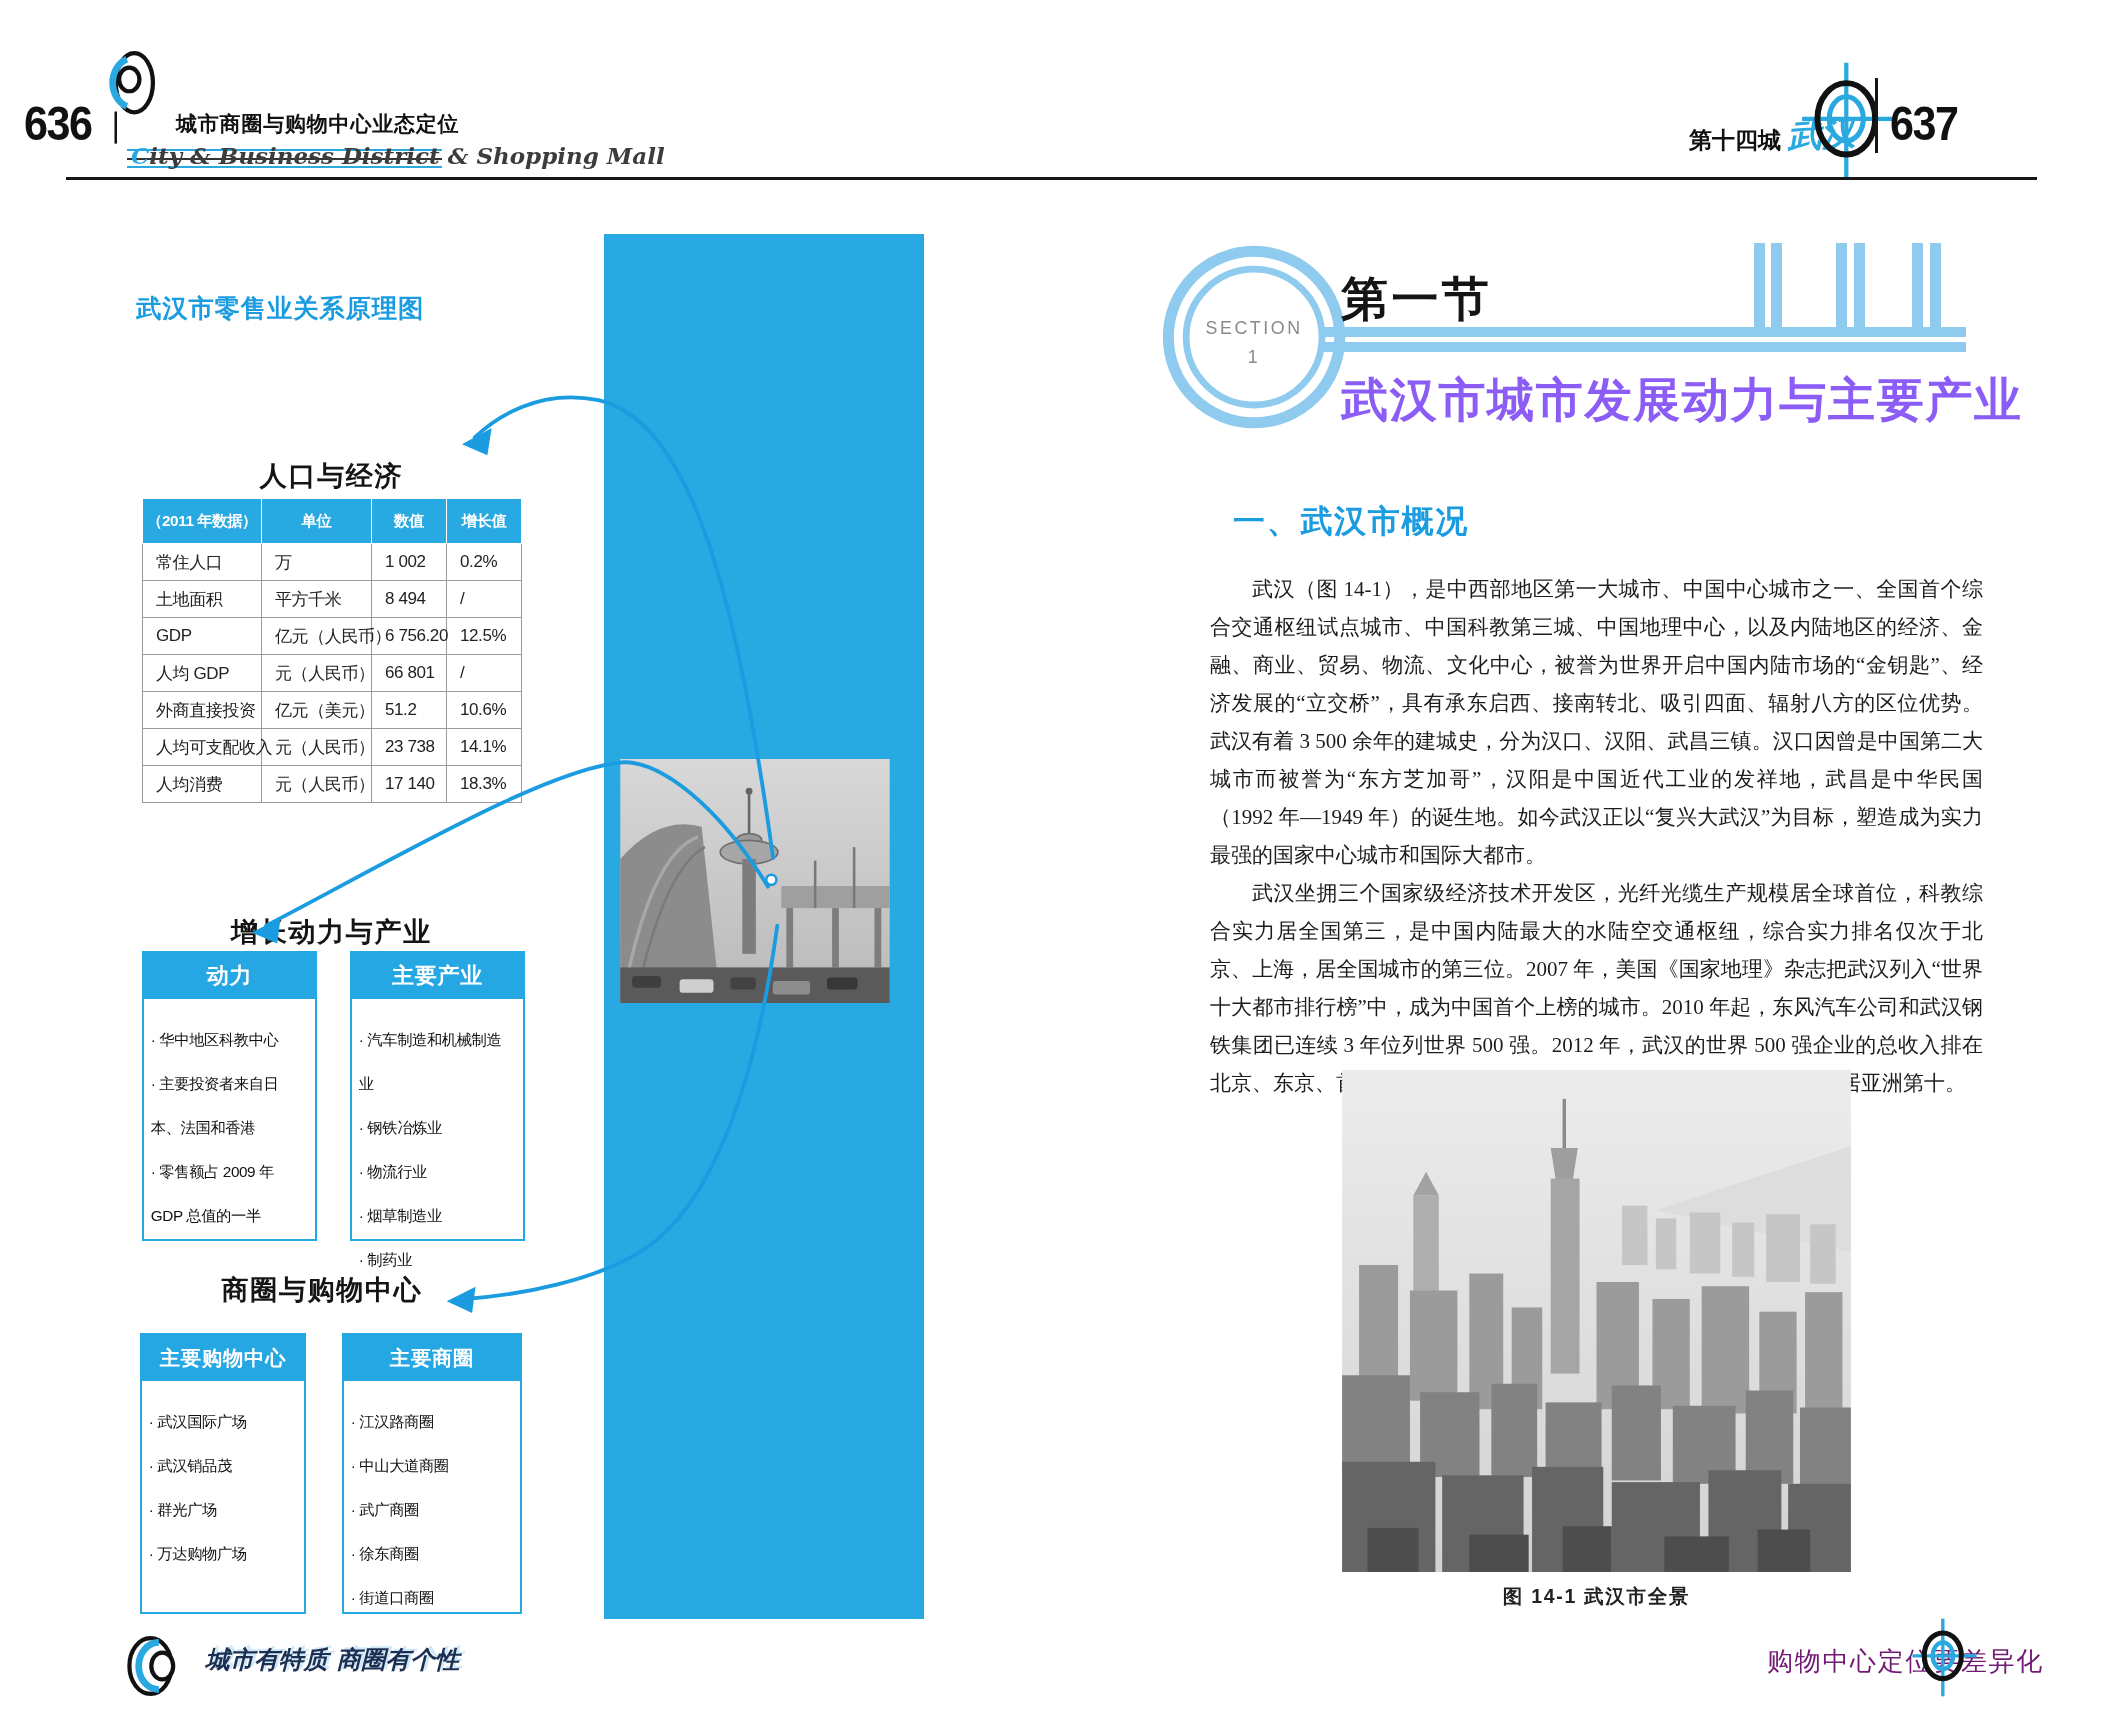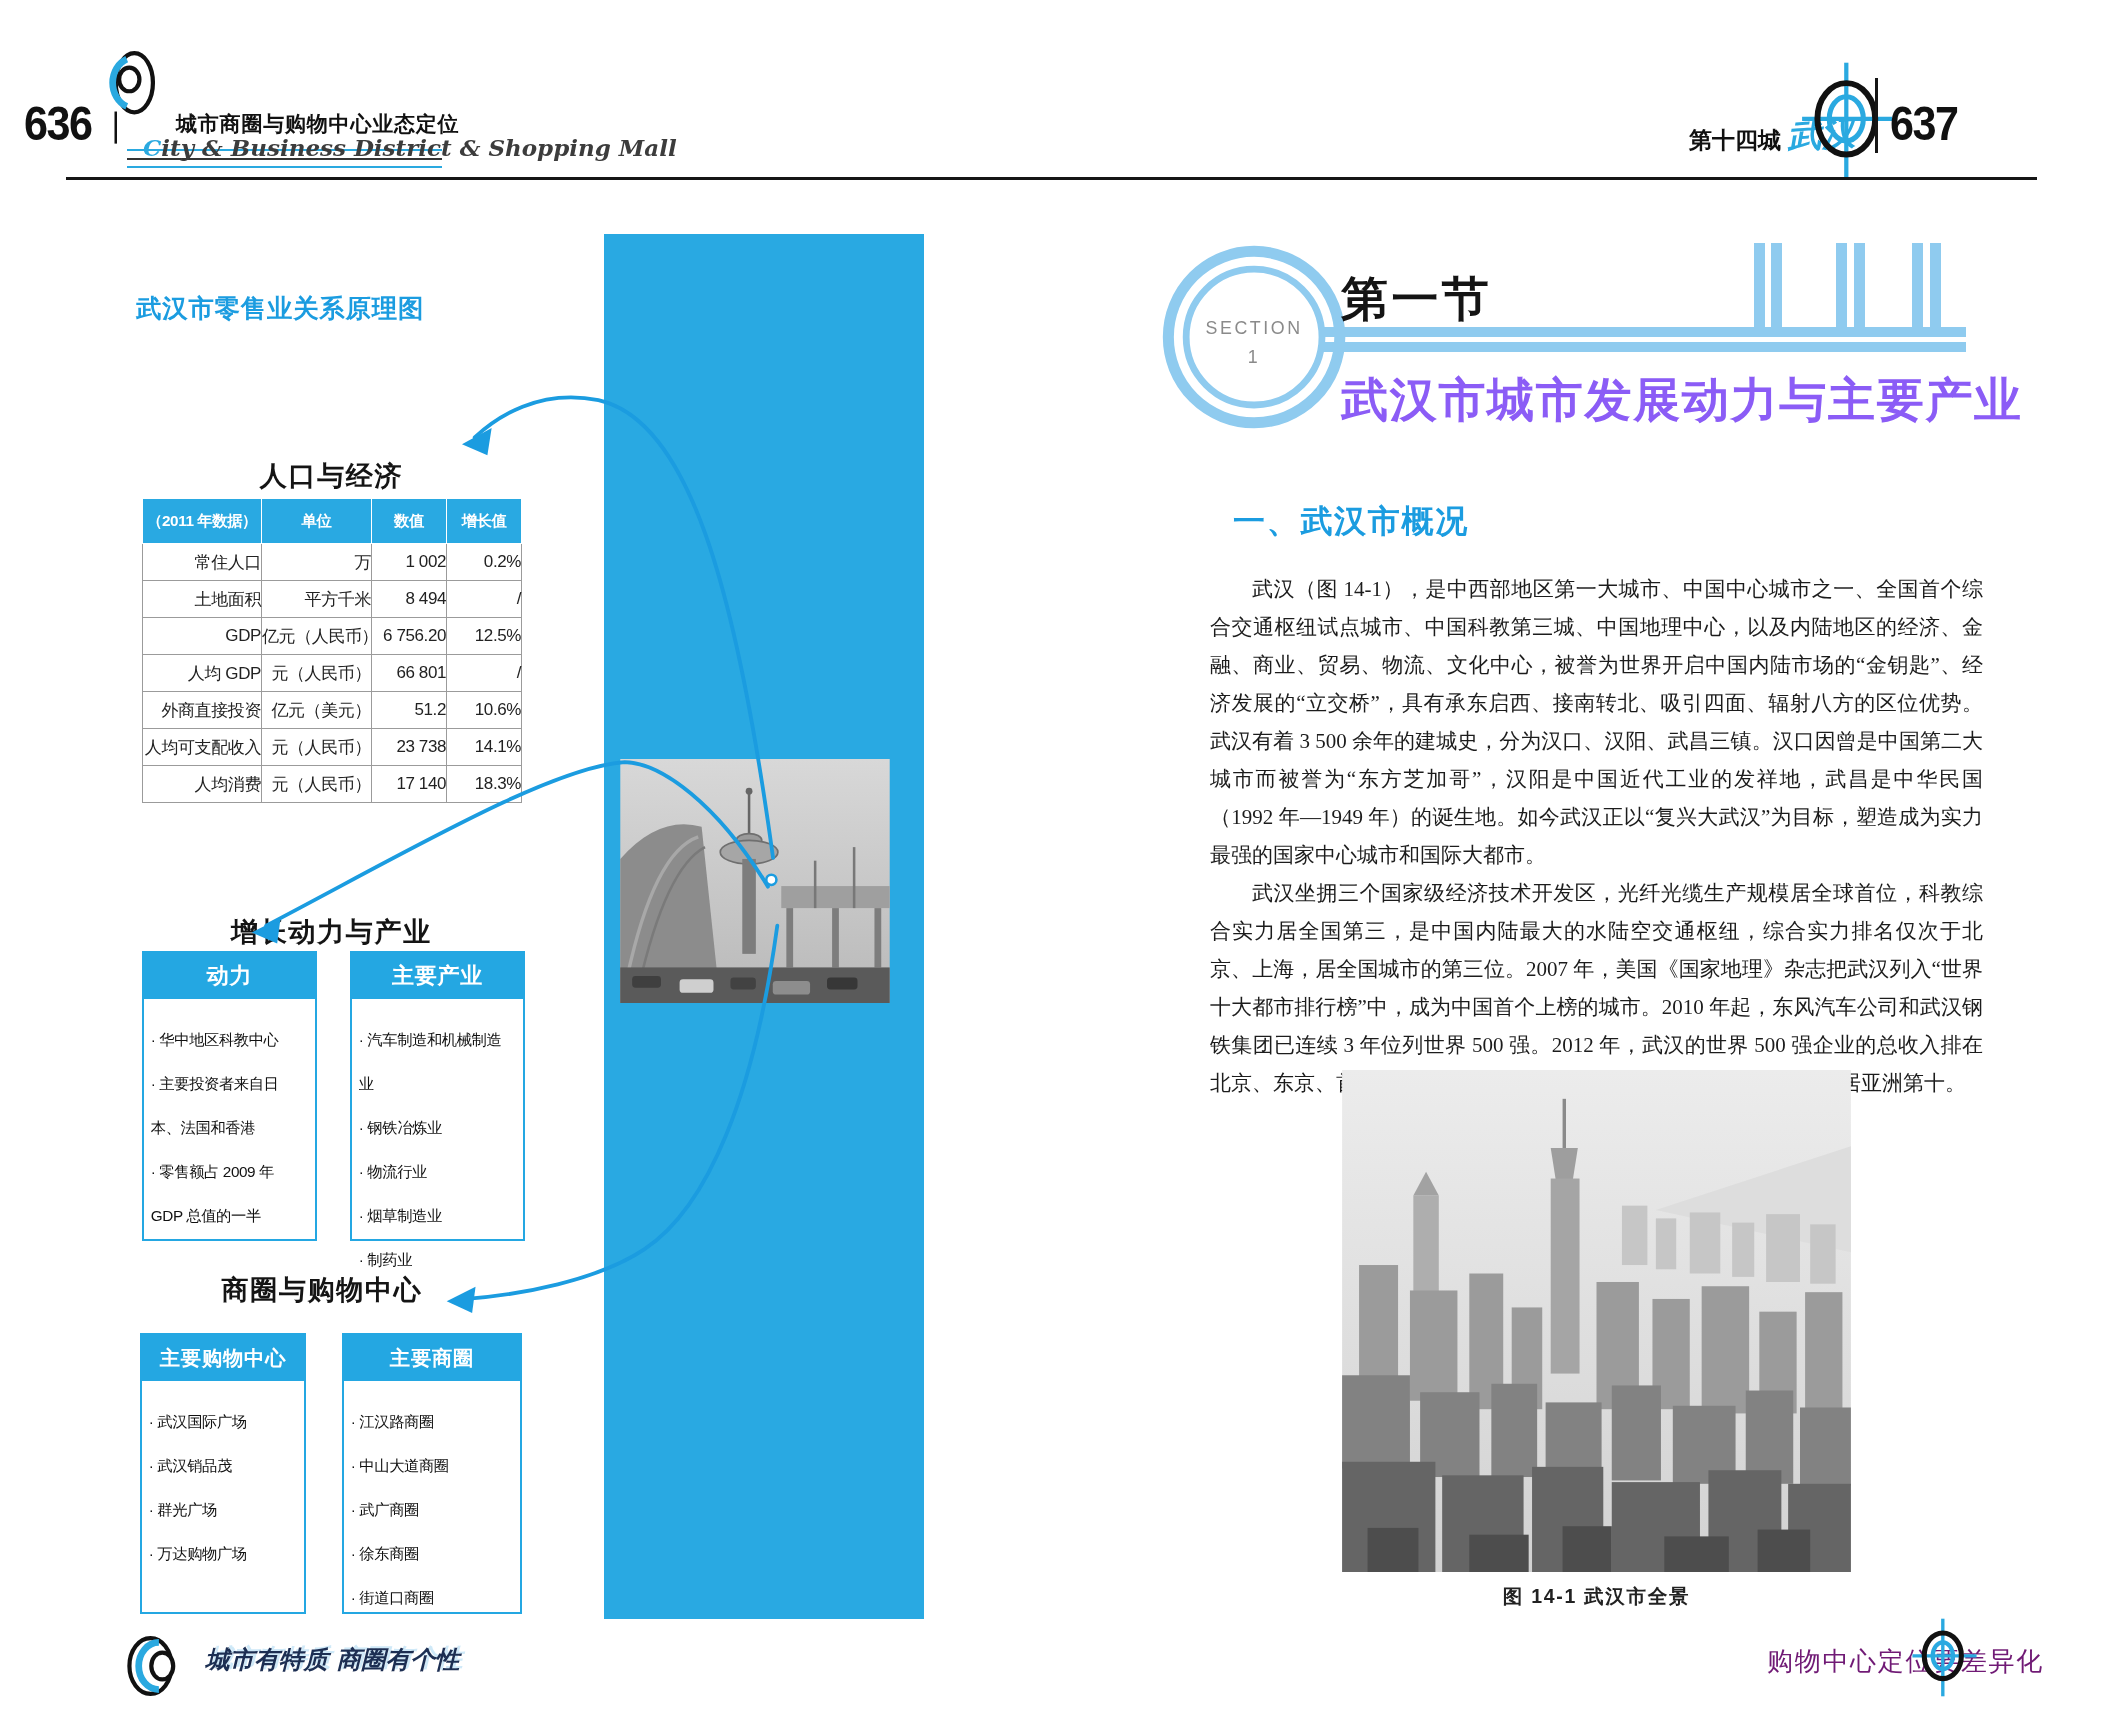--- a/index.html
+++ b/index.html
@@ -19,22 +19,22 @@
   .chapter-city{font-size:34px;font-weight:bold;font-style:italic;color:#2AA9E0;transform:rotate(-4deg);}
   .top-rule{height:2.5px;background:#161616;}
   .vdivider{width:2.5px;background:#161616;}
 
   
   .diagram-title{font-size:25.4px;font-weight:bold;color:#1B9CE0;letter-spacing:0.8px;}
   .diagram-heading{font-size:27px;font-weight:bold;color:#141414;text-align:center;letter-spacing:1.7px;}
   table.dtable{border-collapse:collapse;width:379px;table-layout:fixed;background:#fff;border:1.7px solid #9b9b9b;}
   table.dtable th{background:#29A9E2;color:#fff;font-weight:bold;font-size:15.3px;height:44px;
                   border:1.7px solid #ffffff;text-align:center;padding:0;letter-spacing:-0.4px;white-space:nowrap;}
-  table.dtable td{border:1.7px solid #9b9b9b;font-size:17px;color:#222;height:36px;text-align:right;
-                  padding:0 0;letter-spacing:-0.4px;white-space:nowrap;}
+  table.dtable td{border:1.7px solid #9b9b9b;font-size:17px;color:#222;height:36px;text-align:left;
+                  padding:0 13px;letter-spacing:-0.4px;white-space:nowrap;}
   .dbox{border:2.5px solid #24A7E2;background:#fff;box-sizing:border-box;}
   .dbox-head{background:#24A7E2;color:#fff;text-align:center;font-weight:bold;font-size:22px;
              height:46px;line-height:46px;letter-spacing:0.8px;}
   .dbox-body{padding:18.6px 6.8px 0 6.8px;font-size:15.3px;line-height:44px;color:#111;letter-spacing:-0.4px;}
   .dbox-body .li::before{content:"· ";}
 
   
   .blue-col{background:#29A9E2;}
 
   
@@ -63,21 +63,21 @@
   <ellipse cx="31" cy="40" rx="22" ry="35" fill="none" stroke="#111" stroke-width="5"></ellipse>
   <path d="M 22 12 A 26 30 0 0 0 22 68" fill="none" stroke="#2AA9E0" stroke-width="8"></path>
   <ellipse cx="25" cy="36" rx="12" ry="14" fill="#fff" stroke="#111" stroke-width="5"></ellipse>
   <line x1="9" y1="74" x2="9" y2="112" stroke="#111" stroke-width="3"></line>
 </svg>
 
 <div class="abs book-title" style="left:176px;top:110px;">城市商圈与购物中心业态定位</div>
 <div class="abs hline" style="left:127px;top:149px;width:315px;"></div>
 <div class="abs hline dark" style="left:127px;top:158px;width:315px;"></div>
 <div class="abs hline" style="left:127px;top:166px;width:315px;"></div>
-<div class="abs script-text" style="left:131px;top:134px;margin-left:12px;">City &amp; Business District &amp; Shopping Mall</div>
+<div class="abs script-text" style="left:131px;top:142px;">City &amp; Business District &amp; Shopping Mall</div>
 
 <div class="abs chapter-label" style="left:1689px;top:125px;">第十四城</div>
 <div class="abs chapter-city" style="left:1787px;top:112px;">武汉</div>
 <svg class="abs" style="left:1797px;top:61px;" width="102" height="119" viewBox="0 0 120 140">
   <line x1="58" y1="2" x2="58" y2="138" stroke="#2AA9E0" stroke-width="5"></line>
   <line x1="6" y1="68" x2="112" y2="68" stroke="#2AA9E0" stroke-width="5"></line>
   <ellipse cx="58" cy="68" rx="34" ry="42" fill="none" stroke="#111" stroke-width="7"></ellipse>
   <ellipse cx="58" cy="68" rx="20" ry="26" fill="none" stroke="#2AA9E0" stroke-width="6"></ellipse>
 </svg>
 <div class="abs vdivider" style="left:1875px;top:78px;height:75px;"></div>

